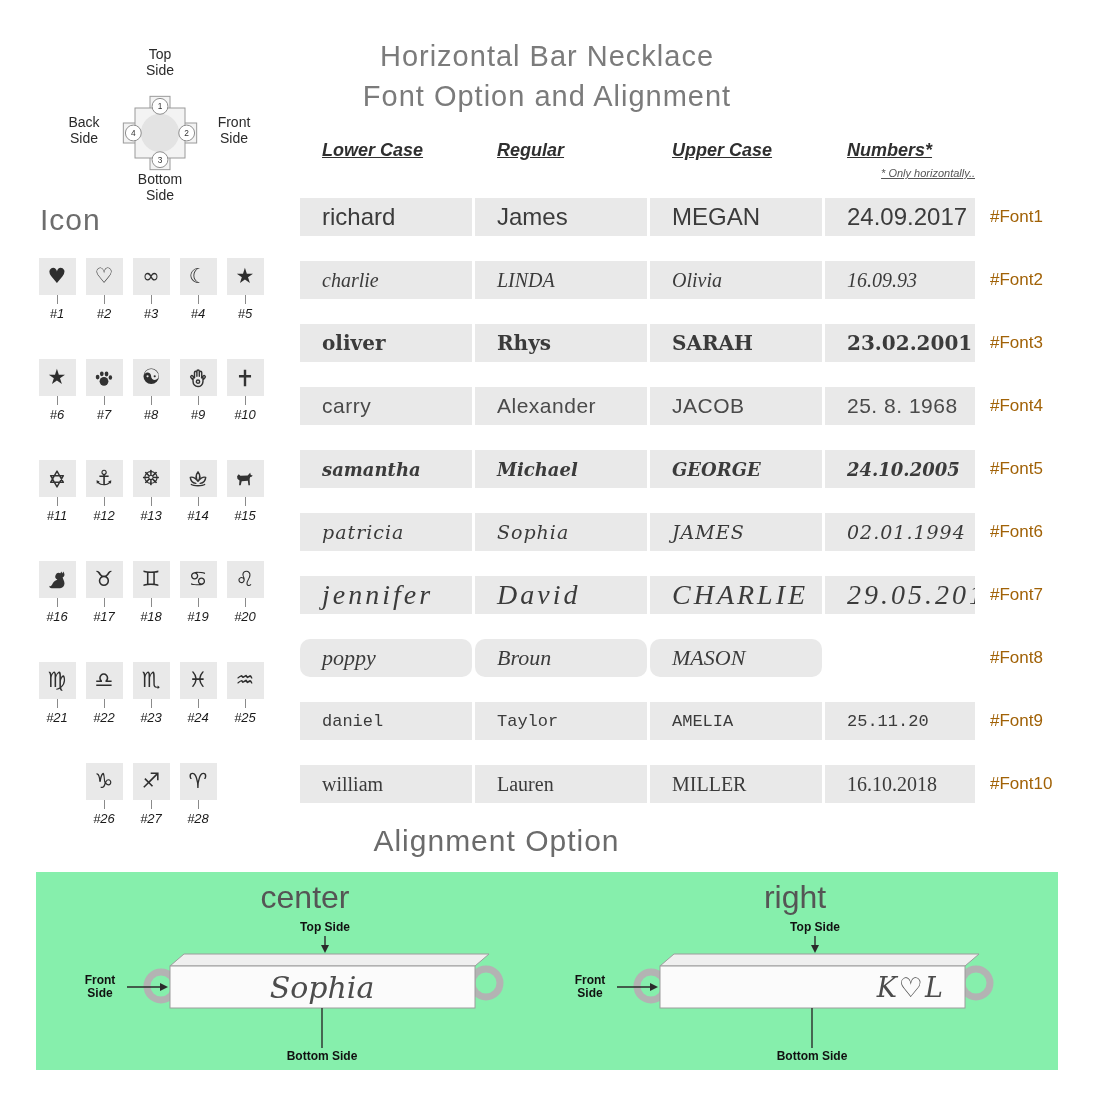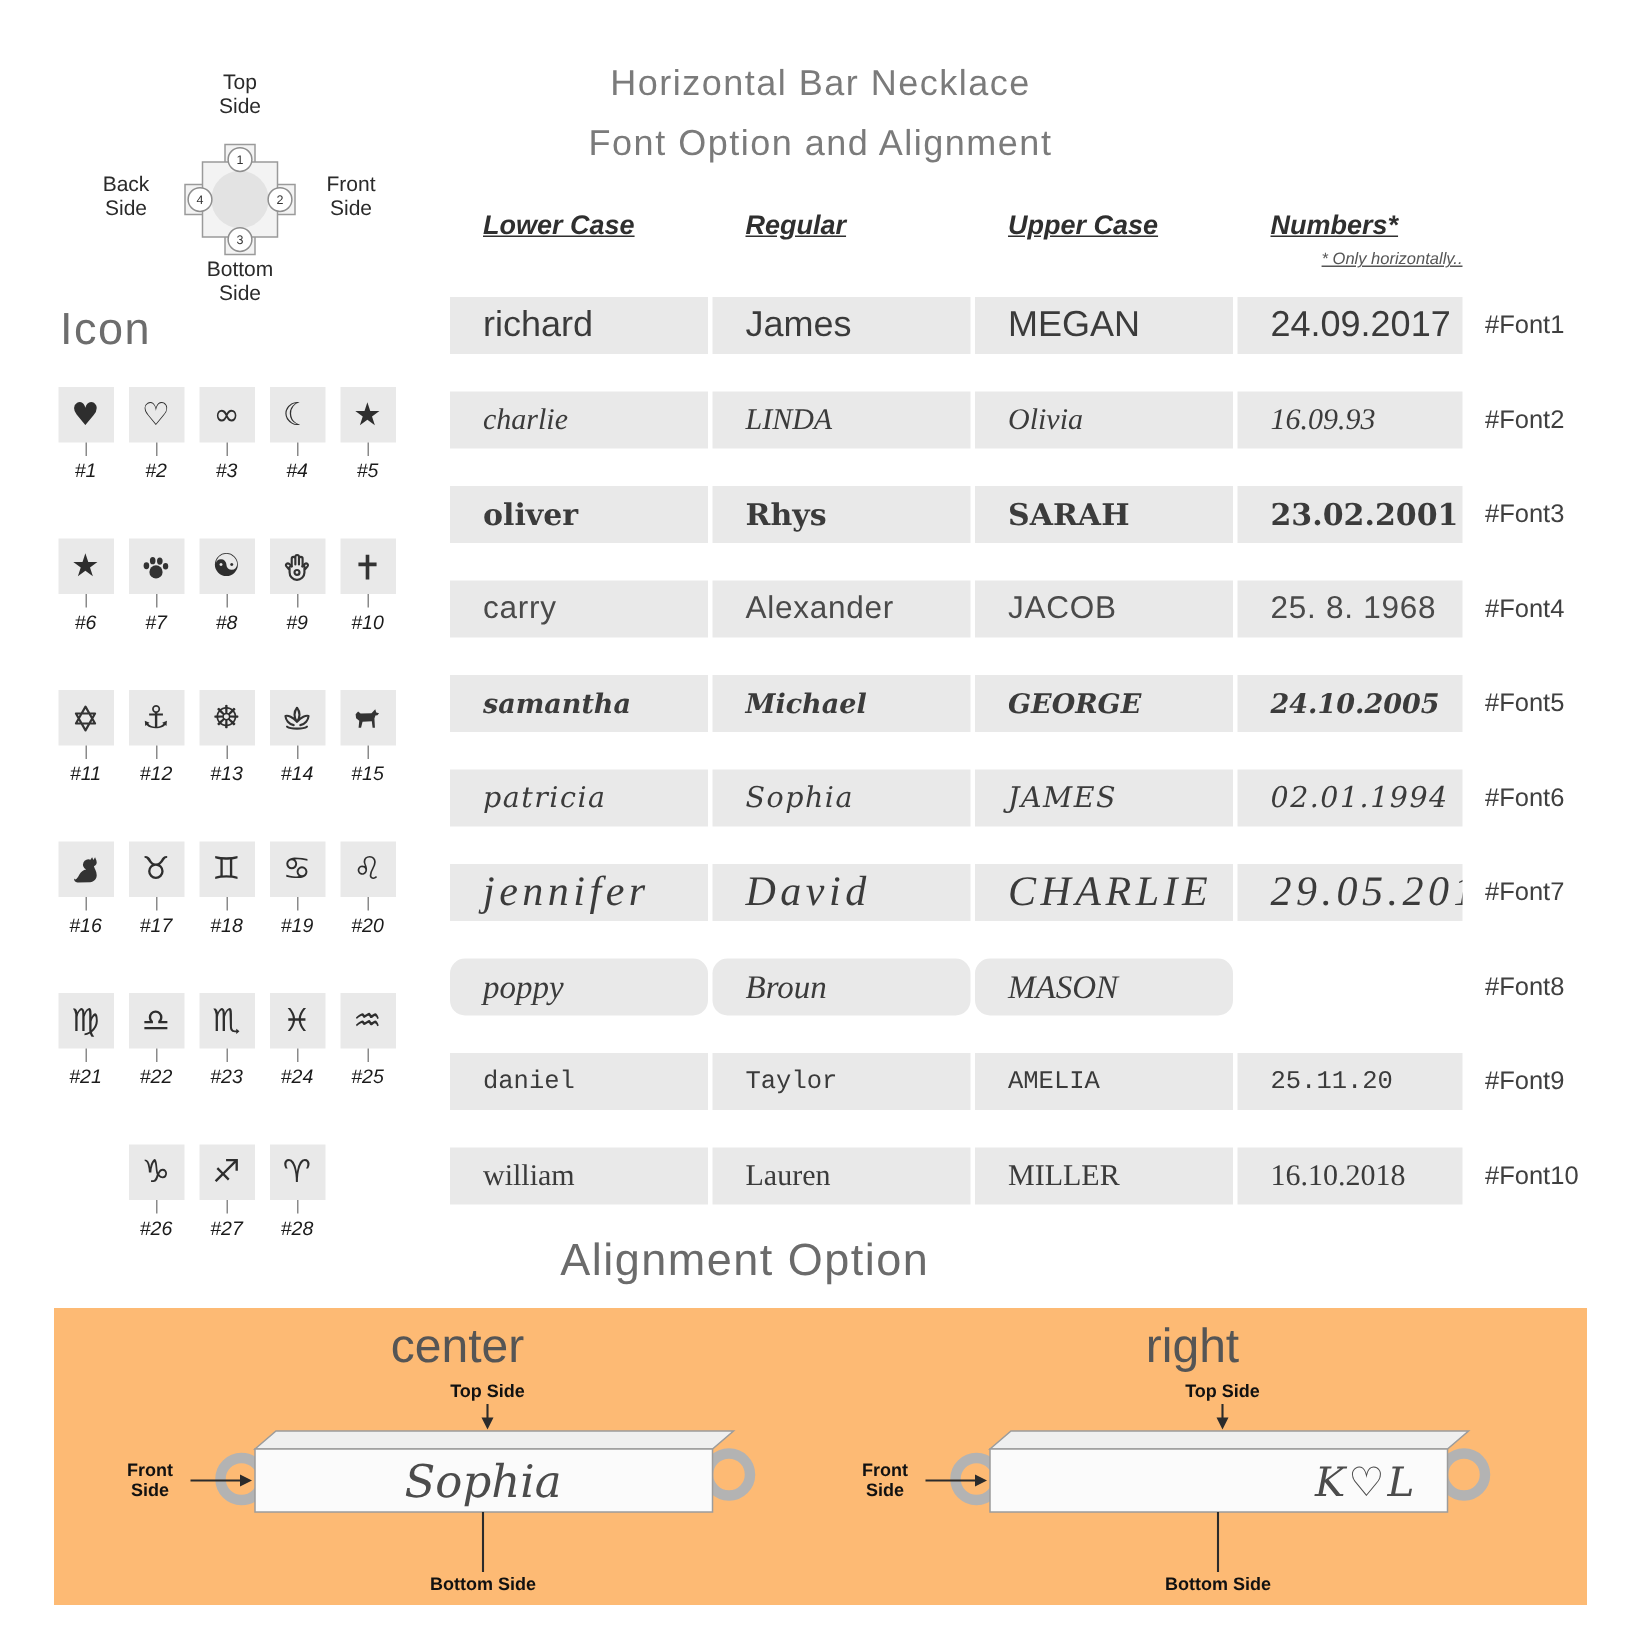--- a/index.html
+++ b/index.html
@@ -5,21 +5,21 @@
   * { box-sizing: border-box; margin: 0; padding: 0; }
   body {
     width: 1094px; height: 1094px; position: relative;
     background: #ffffff; overflow: hidden;
     font-family: "Liberation Sans", sans-serif; color: #2e2e2e;
   }
   .abs { position: absolute; }
 
   
   .titles { left: 247px; top: 36px; width: 600px; text-align: center; }
-  .titles div { font-size: 24px; letter-spacing: 1px; color: #7b7b7b; line-height: 40px; }
+  .titles div { font-size: 29px; letter-spacing: 1px; color: #7b7b7b; line-height: 40px; }
 
   
   .orientation { left: 55px; top: 38px; width: 215px; height: 185px; }
   .or-lbl { position: absolute; font-size: 14px; line-height: 16px; color: #2a2a2a; text-align: center; }
   .or-top { left: 81px; top: 8px; width: 48px; }
   .or-back { left: 4px; top: 76px; width: 50px; }
   .or-front { left: 152px; top: 76px; width: 54px; }
   .or-bottom { left: 72px; top: 133px; width: 66px; }
   .or-svg { position: absolute; left: 55px; top: 45px; width: 100px; height: 100px; }
   .tab { fill: #f3f3f3; stroke: #9a9a9a; stroke-width: 1.2; }
@@ -43,35 +43,35 @@
 
   
   .font-table { left: 300px; top: 140px; width: 792px; }
   .thead { display: grid; grid-template-columns: 172px 172px 172px 150px 1fr; column-gap: 3px; height: 26px; }
   .th { font-size: 18px; font-weight: bold; font-style: italic; text-decoration: underline; color: #2f2f2f; padding-left: 22px; }
   .note { width: 675px; text-align: right; font-size: 11px; font-style: italic; text-decoration: underline; color: #555; margin-top: 1px; height: 15px; }
   .rows { margin-top: 16px; }
   .frow { display: grid; grid-template-columns: 172px 172px 172px 150px 1fr; column-gap: 3px; height: 38px; margin-bottom: 25px; }
   .cell { background: #e9e9e9; display: flex; align-items: center; padding-left: 22px; white-space: nowrap; overflow: hidden; color: #3b3b3b; }
   .cell.empty { background: transparent; }
-  .flab { display: flex; align-items: center; padding-left: 12px; font-size: 17px; color: #404040; font-family: "Liberation Sans", sans-serif; }
+  .flab { display: flex; align-items: center; padding-left: 12px; font-size: 17px; color: #a16207; font-family: "Liberation Sans", sans-serif; }
   .f1 .cell  { font-family: "Liberation Sans", sans-serif; font-size: 24px; }
   .f2 .cell  { font-family: "Liberation Serif", serif; font-style: italic; font-size: 20px; }
   .f3 .cell  { font-family: "DejaVu Serif", serif; font-weight: bold; font-size: 20px; }
   .f4 .cell  { font-family: "Liberation Sans", sans-serif; font-weight: 300; font-size: 21px; letter-spacing: 0.5px; color: #4a4a4a; }
   .f5 .cell  { font-family: "DejaVu Serif", serif; font-weight: bold; font-style: italic; font-size: 18px; }
   .f6 .cell  { font-family: "DejaVu Serif", serif; font-style: italic; font-size: 19px; letter-spacing: 1px; }
   .f7 .cell  { font-family: "Liberation Serif", serif; font-style: italic; font-size: 28px; letter-spacing: 3px; }
   .f8 .cell  { font-family: "Liberation Serif", serif; font-style: italic; font-size: 22px; border-radius: 10px; }
   .f9 .cell  { font-family: "Liberation Mono", monospace; font-size: 17px; }
   .f10 .cell { font-family: "Liberation Serif", serif; font-size: 20px; }
 
   
   .alignment-heading { left: 0; top: 824px; width: 993px; text-align: center; font-size: 30px; color: #6b6b6b; letter-spacing: 1px; }
-  .alignment-panel { left: 36px; top: 872px; width: 1022px; height: 198px; background: #fdba74; }
+  .alignment-panel { left: 36px; top: 872px; width: 1022px; height: 198px; background: #86efac; }
   .neck-group { position: absolute; top: 4px; width: 460px; }
   .neck-group.g-center { left: 39px; }
   .neck-group.g-right { left: 529px; }
   .neck-title { text-align: center; font-size: 32px; color: #555555; height: 44px; line-height: 42px; }
   .neck-wrap { position: relative; width: 460px; height: 150px; }
   .neck-svg { position: absolute; left: 0; top: 0; width: 460px; height: 150px; }
   .ln { stroke: #2b2b2b; stroke-width: 1.4; }
   .ar { fill: #2b2b2b; }
   .ring { fill: none; stroke: #b3b3b3; stroke-width: 7; }
   .barTop { fill: #efefef; stroke: #9c9c9c; stroke-width: 1; }

